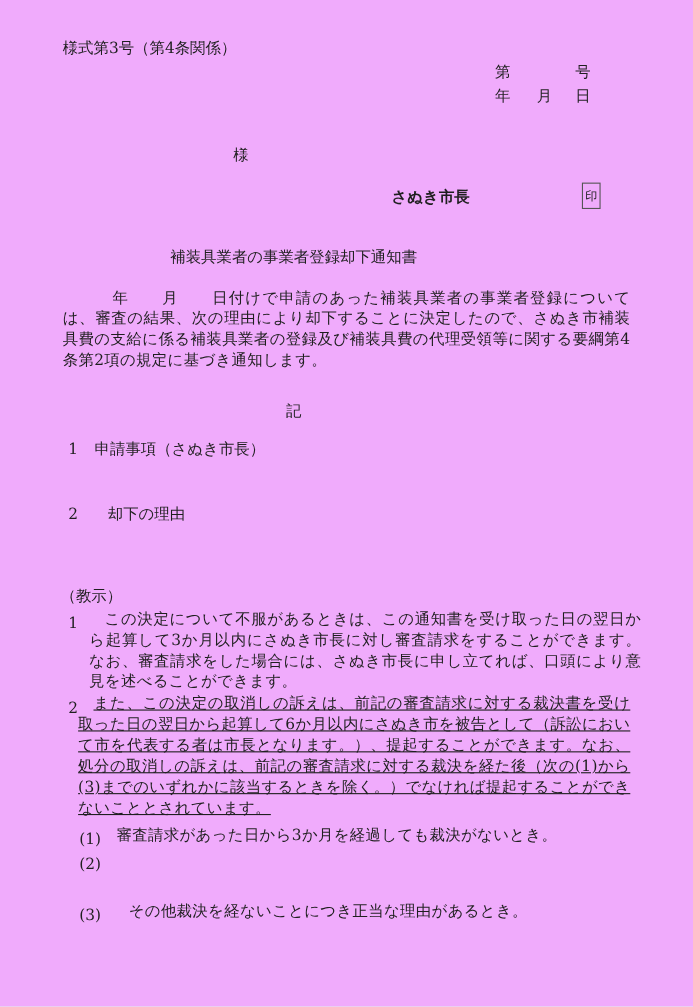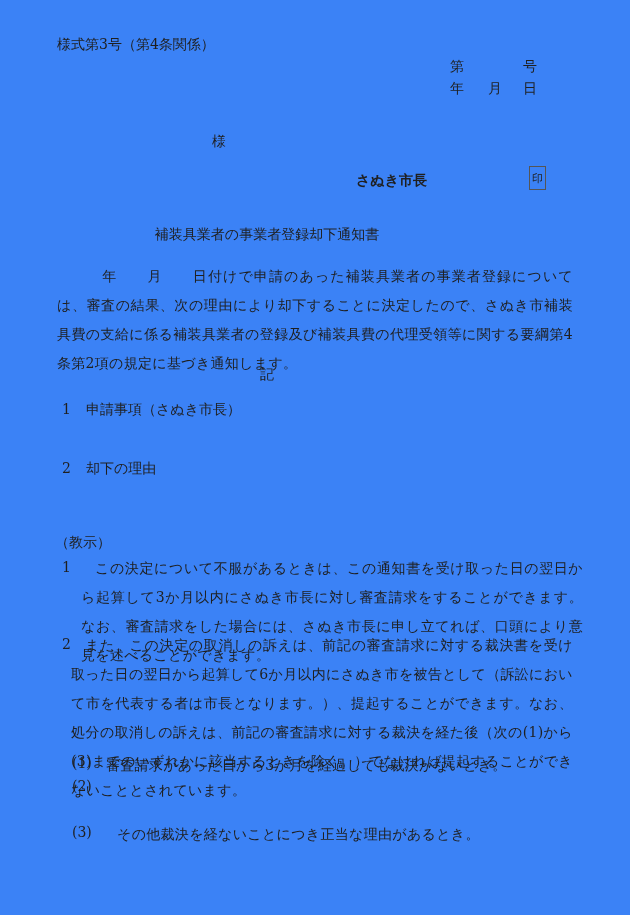--- a/index.html
+++ b/index.html
@@ -1,29 +1,29 @@
 <!DOCTYPE html>
 <html><head>
 <meta charset="utf-8">
 <style>
   html,body{margin:0;padding:0;background:#e9e9e9;}
   .page{
     position:relative;
     width:630px;height:915px;
     margin:0 auto;
-    background:#3b82f6;
+    background:#f0abfc;
     color:#1f1f1f;
     font-family:"DejaVu Serif","Liberation Serif",serif;
     font-size:14px;
     overflow:hidden;
   }
   .abs{position:absolute;line-height:1.15;white-space:pre;}
   .block{
     position:absolute;
-    line-height:29px;
+    line-height:19px;
     text-align:justify;
     letter-spacing:0.3px;
     white-space:normal;
   }
   .indent1{text-indent:14px;}
   .center{left:0;width:534px;text-align:center;}
   .seal{
     position:absolute;
     left:529px;top:166px;
     width:17px;height:24px;
@@ -58,29 +58,29 @@
   <div class="abs center" style="top:226px;">補装具業者の事業者登録却下通知書</div>
 
   <div class="block" style="left:57px;top:262px;width:516px;">　　　年　　月　　日付けで申請のあった補装具業者の事業者登録については、審査の結果、次の理由により却下することに決定したので、さぬき市補装具費の支給に係る補装具業者の登録及び補装具費の代理受領等に関する要綱第4条第2項の規定に基づき通知します。</div>
 
   <div class="abs center" style="top:366px;">記</div>
 
   <div class="abs" style="left:62px;top:401px;">1</div>
   <div class="abs" style="left:86px;top:401px;">申請事項（さぬき市長）</div>
 
   <div class="abs" style="left:62px;top:460px;">2</div>
-  <div class="abs" style="left:86px;top:460px;">却下の理由</div>
+  <div class="abs" style="left:98px;top:460px;">却下の理由</div>
 
   <div class="abs" style="left:55px;top:534px;">（教示）</div>
 
   <div class="abs" style="left:62px;top:559px;">1</div>
   <div class="block indent1" style="left:71px;top:554px;width:502px;margin-left:10px;">この決定について不服があるときは、この通知書を受け取った日の翌日から起算して3か月以内にさぬき市長に対し審査請求をすることができます。なお、審査請求をした場合には、さぬき市長に申し立てれば、口頭により意見を述べることができます。</div>
 
   <div class="abs" style="left:62px;top:636px;">2</div>
-  <div class="block indent1" style="left:71px;top:631px;width:502px;">また、この決定の取消しの訴えは、前記の審査請求に対する裁決書を受け取った日の翌日から起算して6か月以内にさぬき市を被告として（訴訟において市を代表する者は市長となります。）、提起することができます。なお、処分の取消しの訴えは、前記の審査請求に対する裁決を経た後（次の(1)から(3)までのいずれかに該当するときを除く。）でなければ提起することができないこととされています。</div>
+  <div class="block indent1" style="left:71px;top:631px;width:502px;text-decoration:underline;">また、この決定の取消しの訴えは、前記の審査請求に対する裁決書を受け取った日の翌日から起算して6か月以内にさぬき市を被告として（訴訟において市を代表する者は市長となります。）、提起することができます。なお、処分の取消しの訴えは、前記の審査請求に対する裁決を経た後（次の(1)から(3)までのいずれかに該当するときを除く。）でなければ提起することができないこととされています。</div>
 
   <div class="abs" style="left:72px;top:755px;">(1)</div>
   <div class="block indent1" style="left:92px;top:751px;width:489px;">審査請求があった日から3か月を経過しても裁決がないとき。</div>
 
   <div class="abs" style="left:72px;top:778px;">(2)</div>
 
   <div class="abs" style="left:72px;top:824px;">(3)</div>
   <div class="block indent1" style="left:103px;top:820px;width:489px;">その他裁決を経ないことにつき正当な理由があるとき。</div>
 
 </div>

